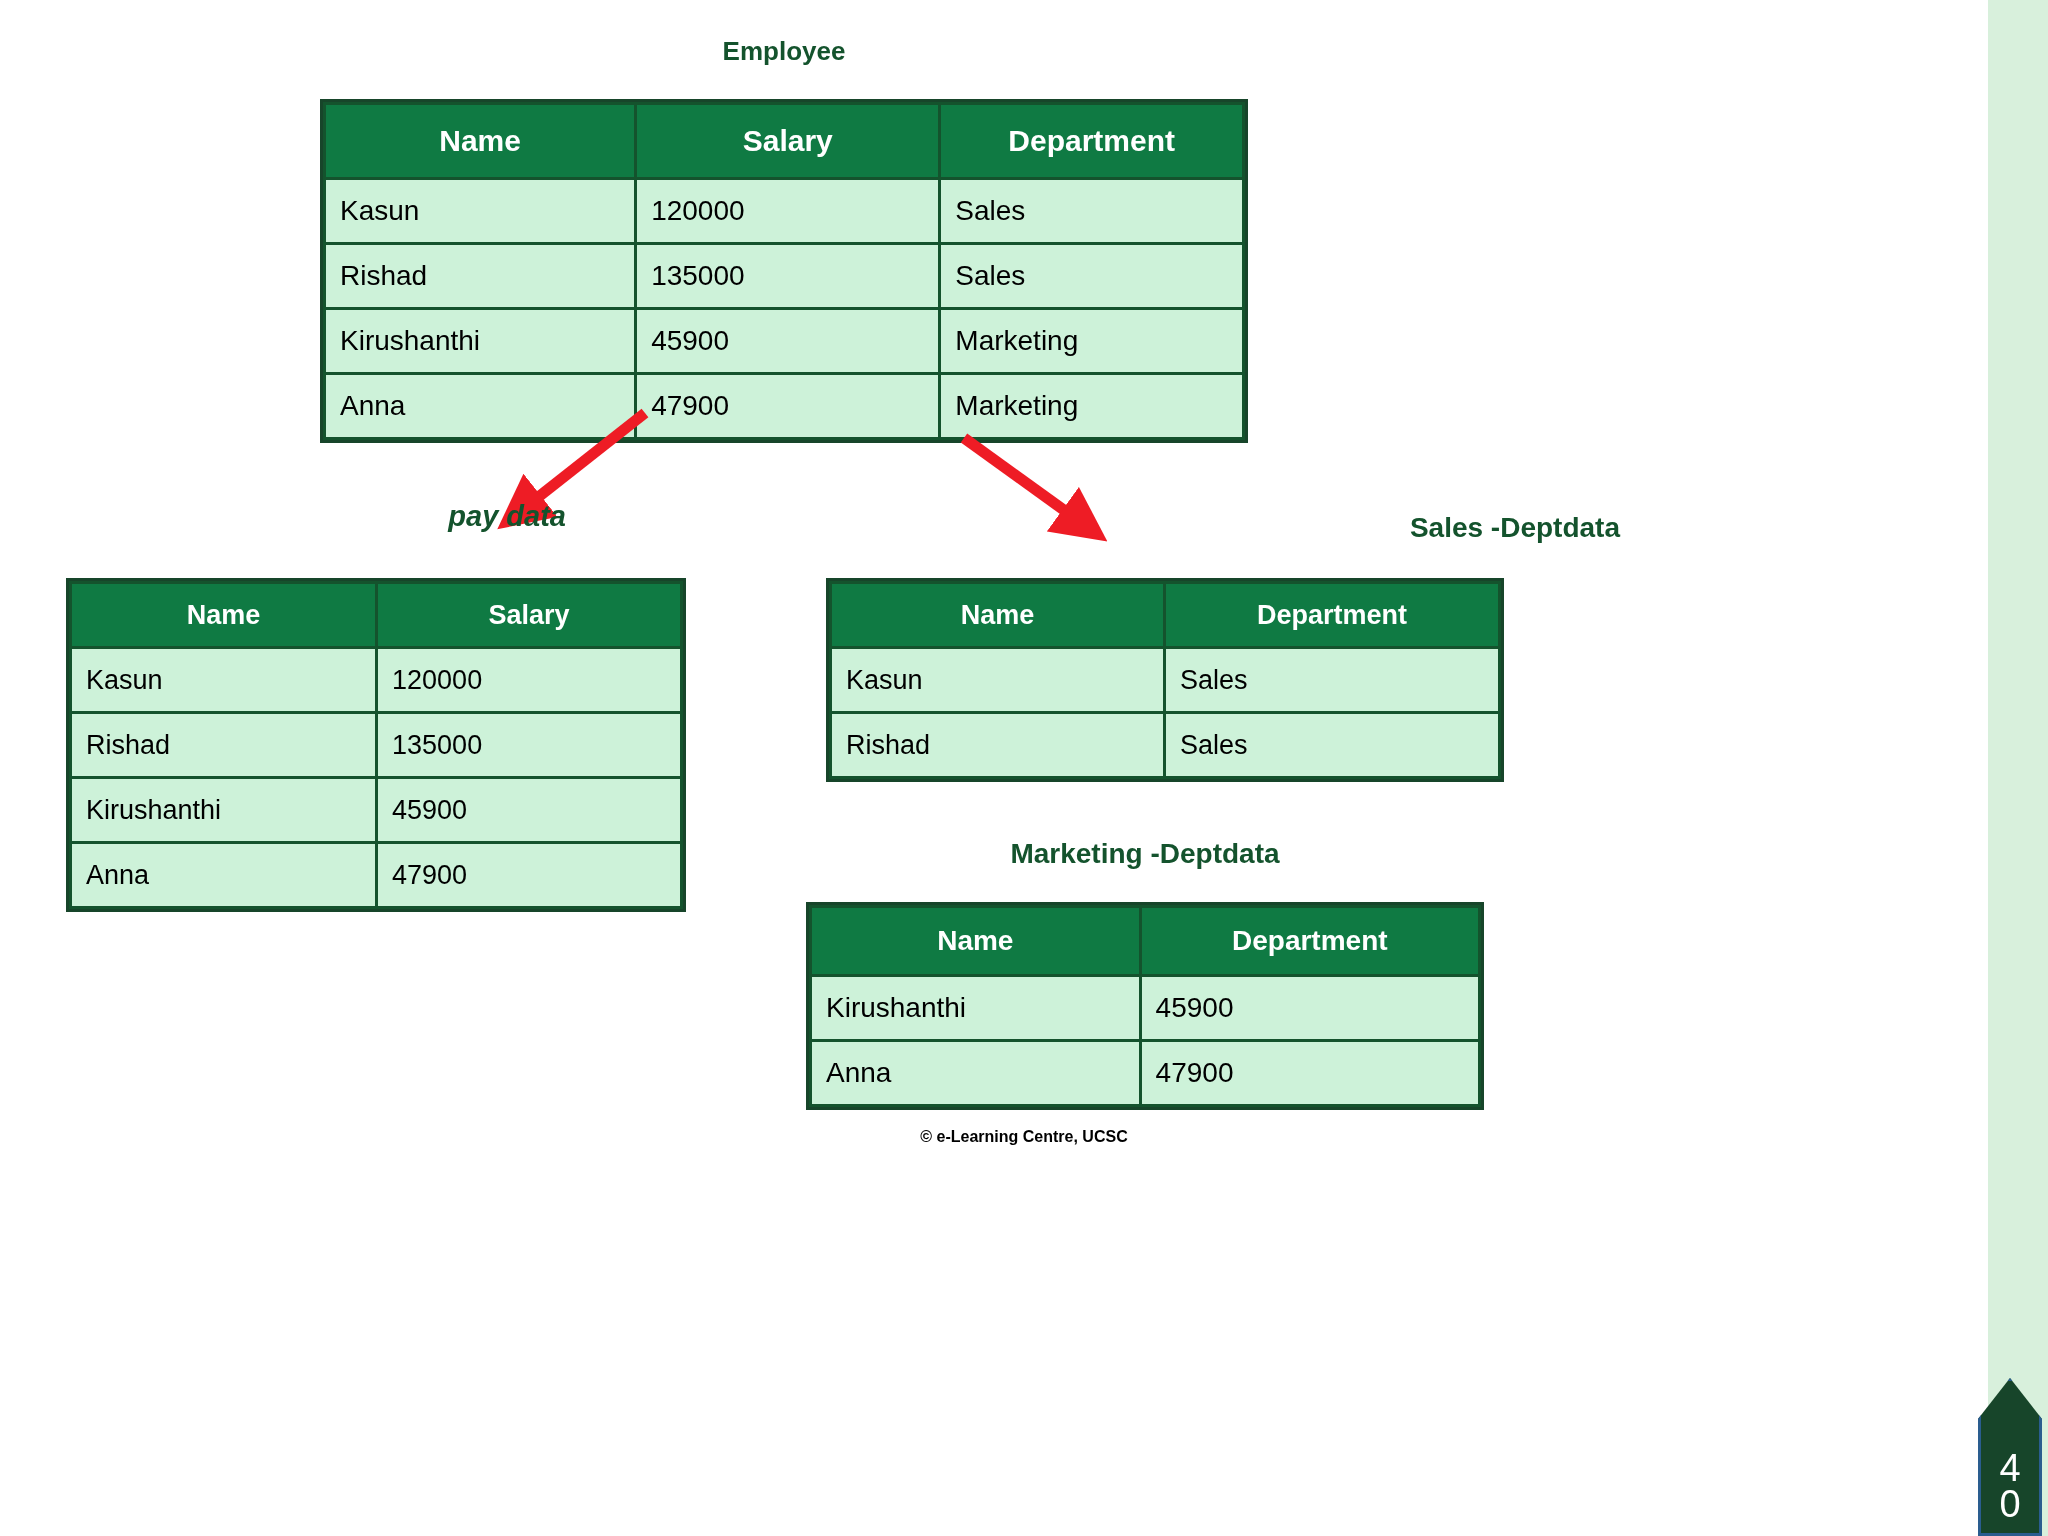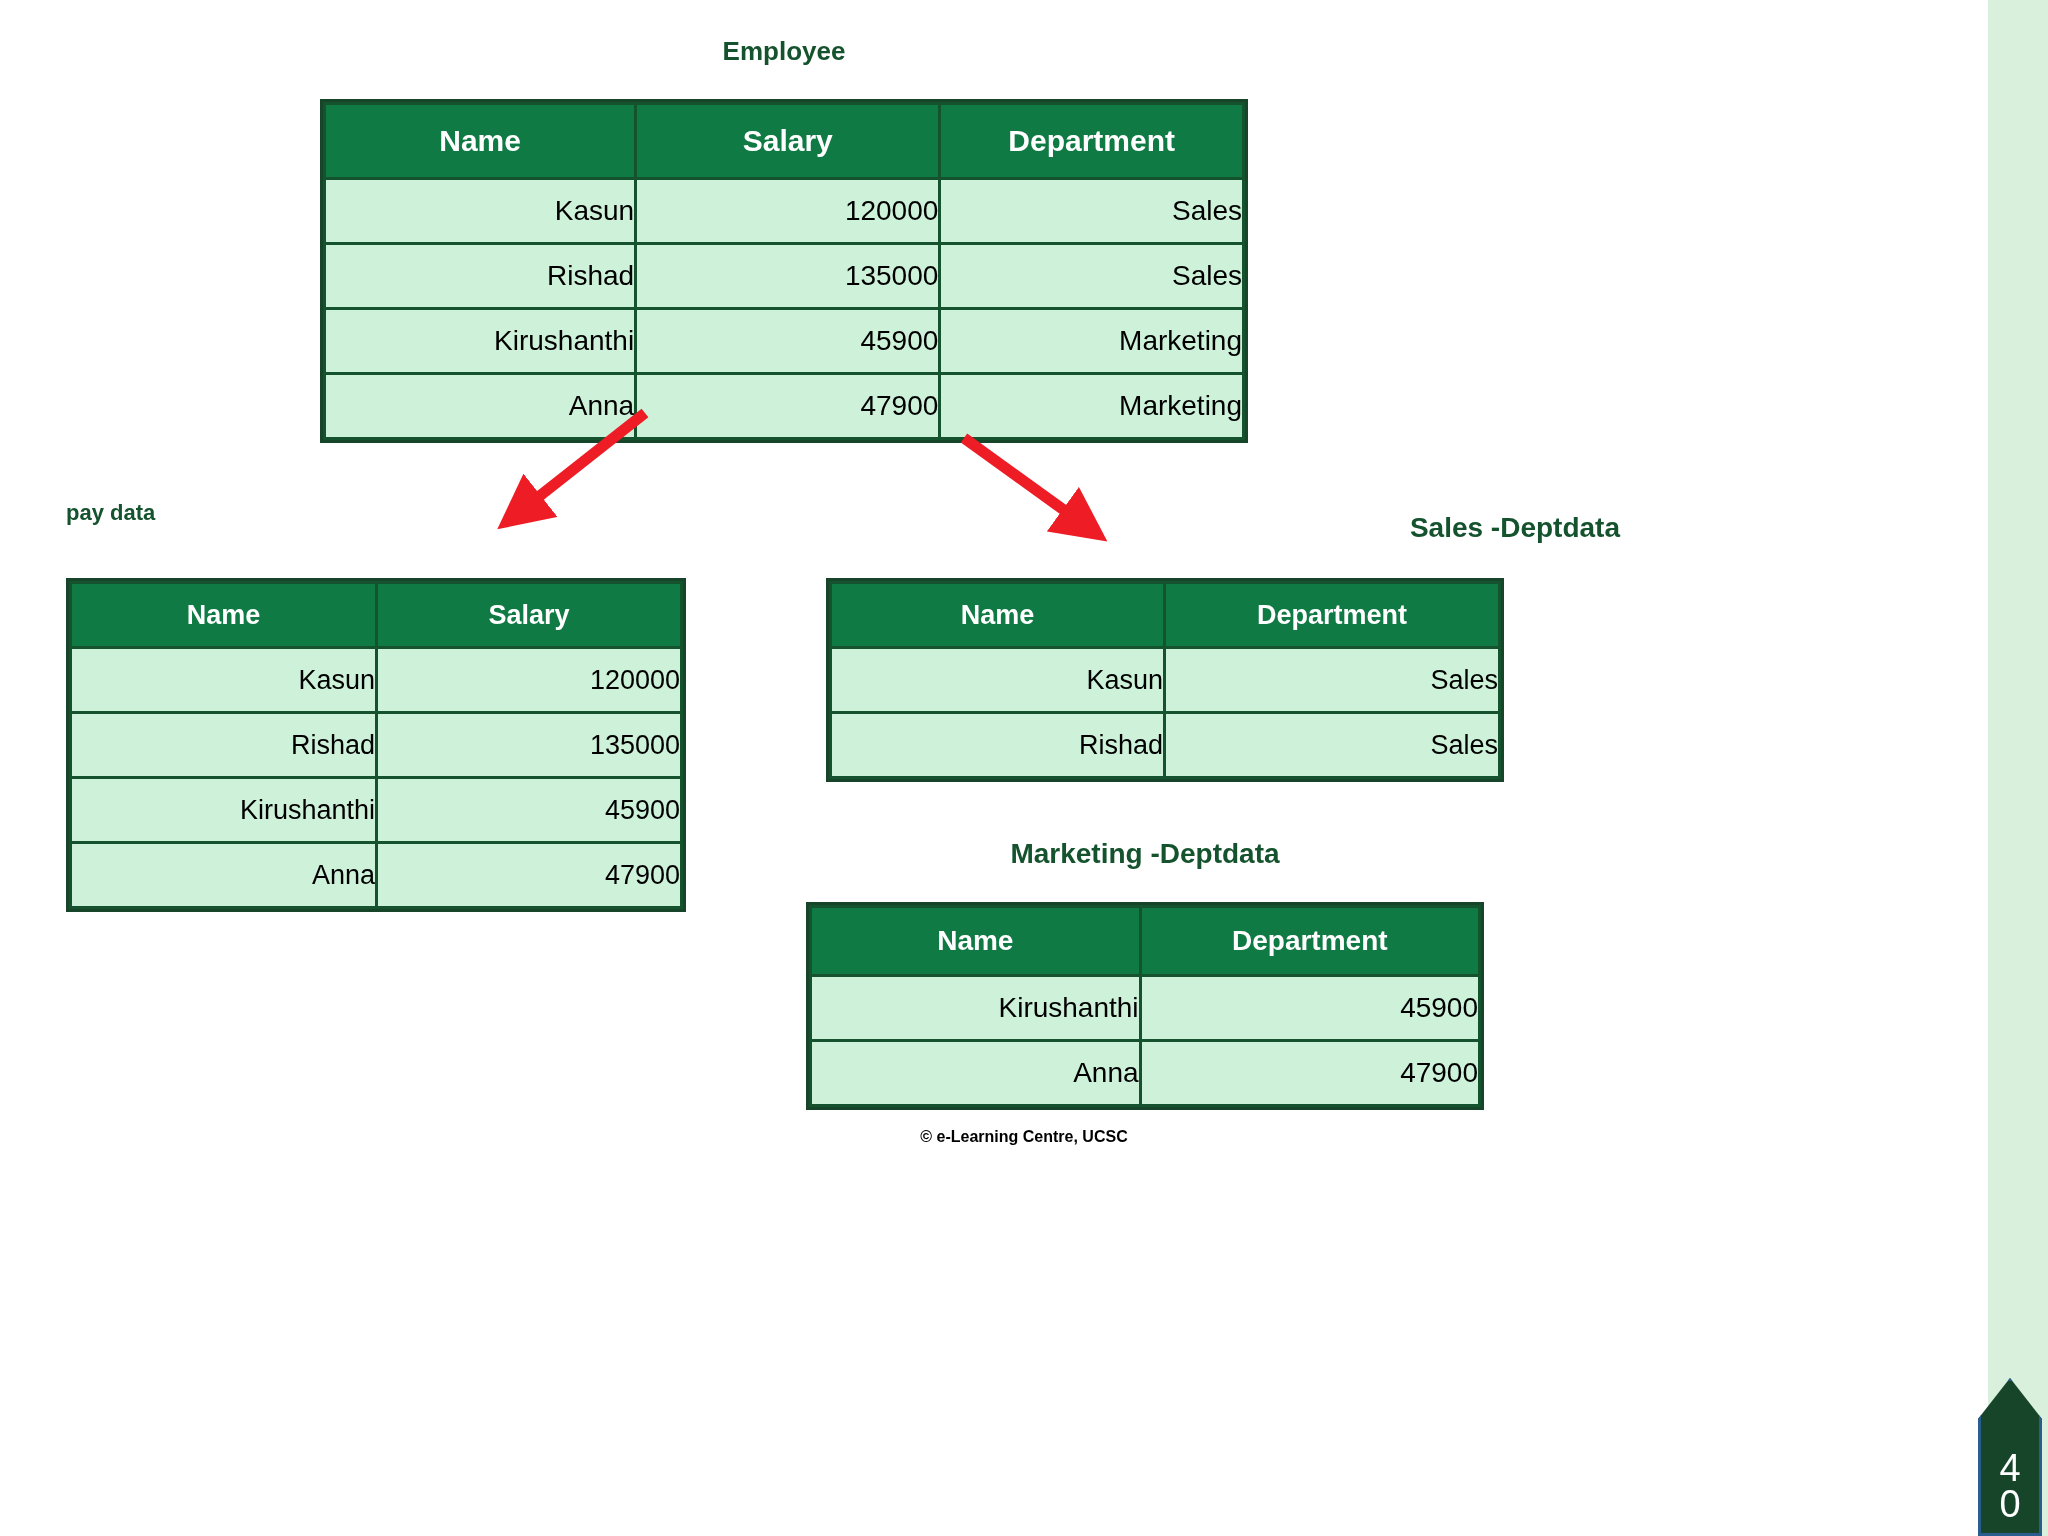--- a/index.html
+++ b/index.html
@@ -67,21 +67,21 @@
     color: #ffffff;
     font-weight: bold;
     text-align: center;
     font-family: "Liberation Sans", sans-serif;
     padding: 0;
     box-sizing: border-box;
   }
   .tbl td {
     background: #cdf2d9;
     color: #000000;
-    text-align: right;
+    text-align: left;
     font-weight: normal;
     font-family: "Liberation Sans", sans-serif;
     padding: 0 0 0 14px;
     box-sizing: border-box;
   }
 
   
   .caption {
     position: absolute;
     color: #14532d;
@@ -116,22 +116,23 @@
     width: 620px;
   }
   #paydata-table th { height: 62px; font-size: 27px; }
   #paydata-table td { height: 62px; font-size: 27px; }
   #paydata-table .c-name { width: 307px; }
   #paydata-table .c-sal  { width: 307px; }
   #paydata-caption {
     left: 66px;
     top: 500px;
     width: 500px;
-    text-align: left;
-    font-size: 22px;
+    text-align: right;
+    font-size: 29px;
+    font-style: italic;
   }
 
   
   #sales-table {
     left: 826px;
     top: 578px;
     width: 678px;
   }
   #sales-table th { height: 62px; font-size: 27px; }
   #sales-table td { height: 62px; font-size: 27px; }

